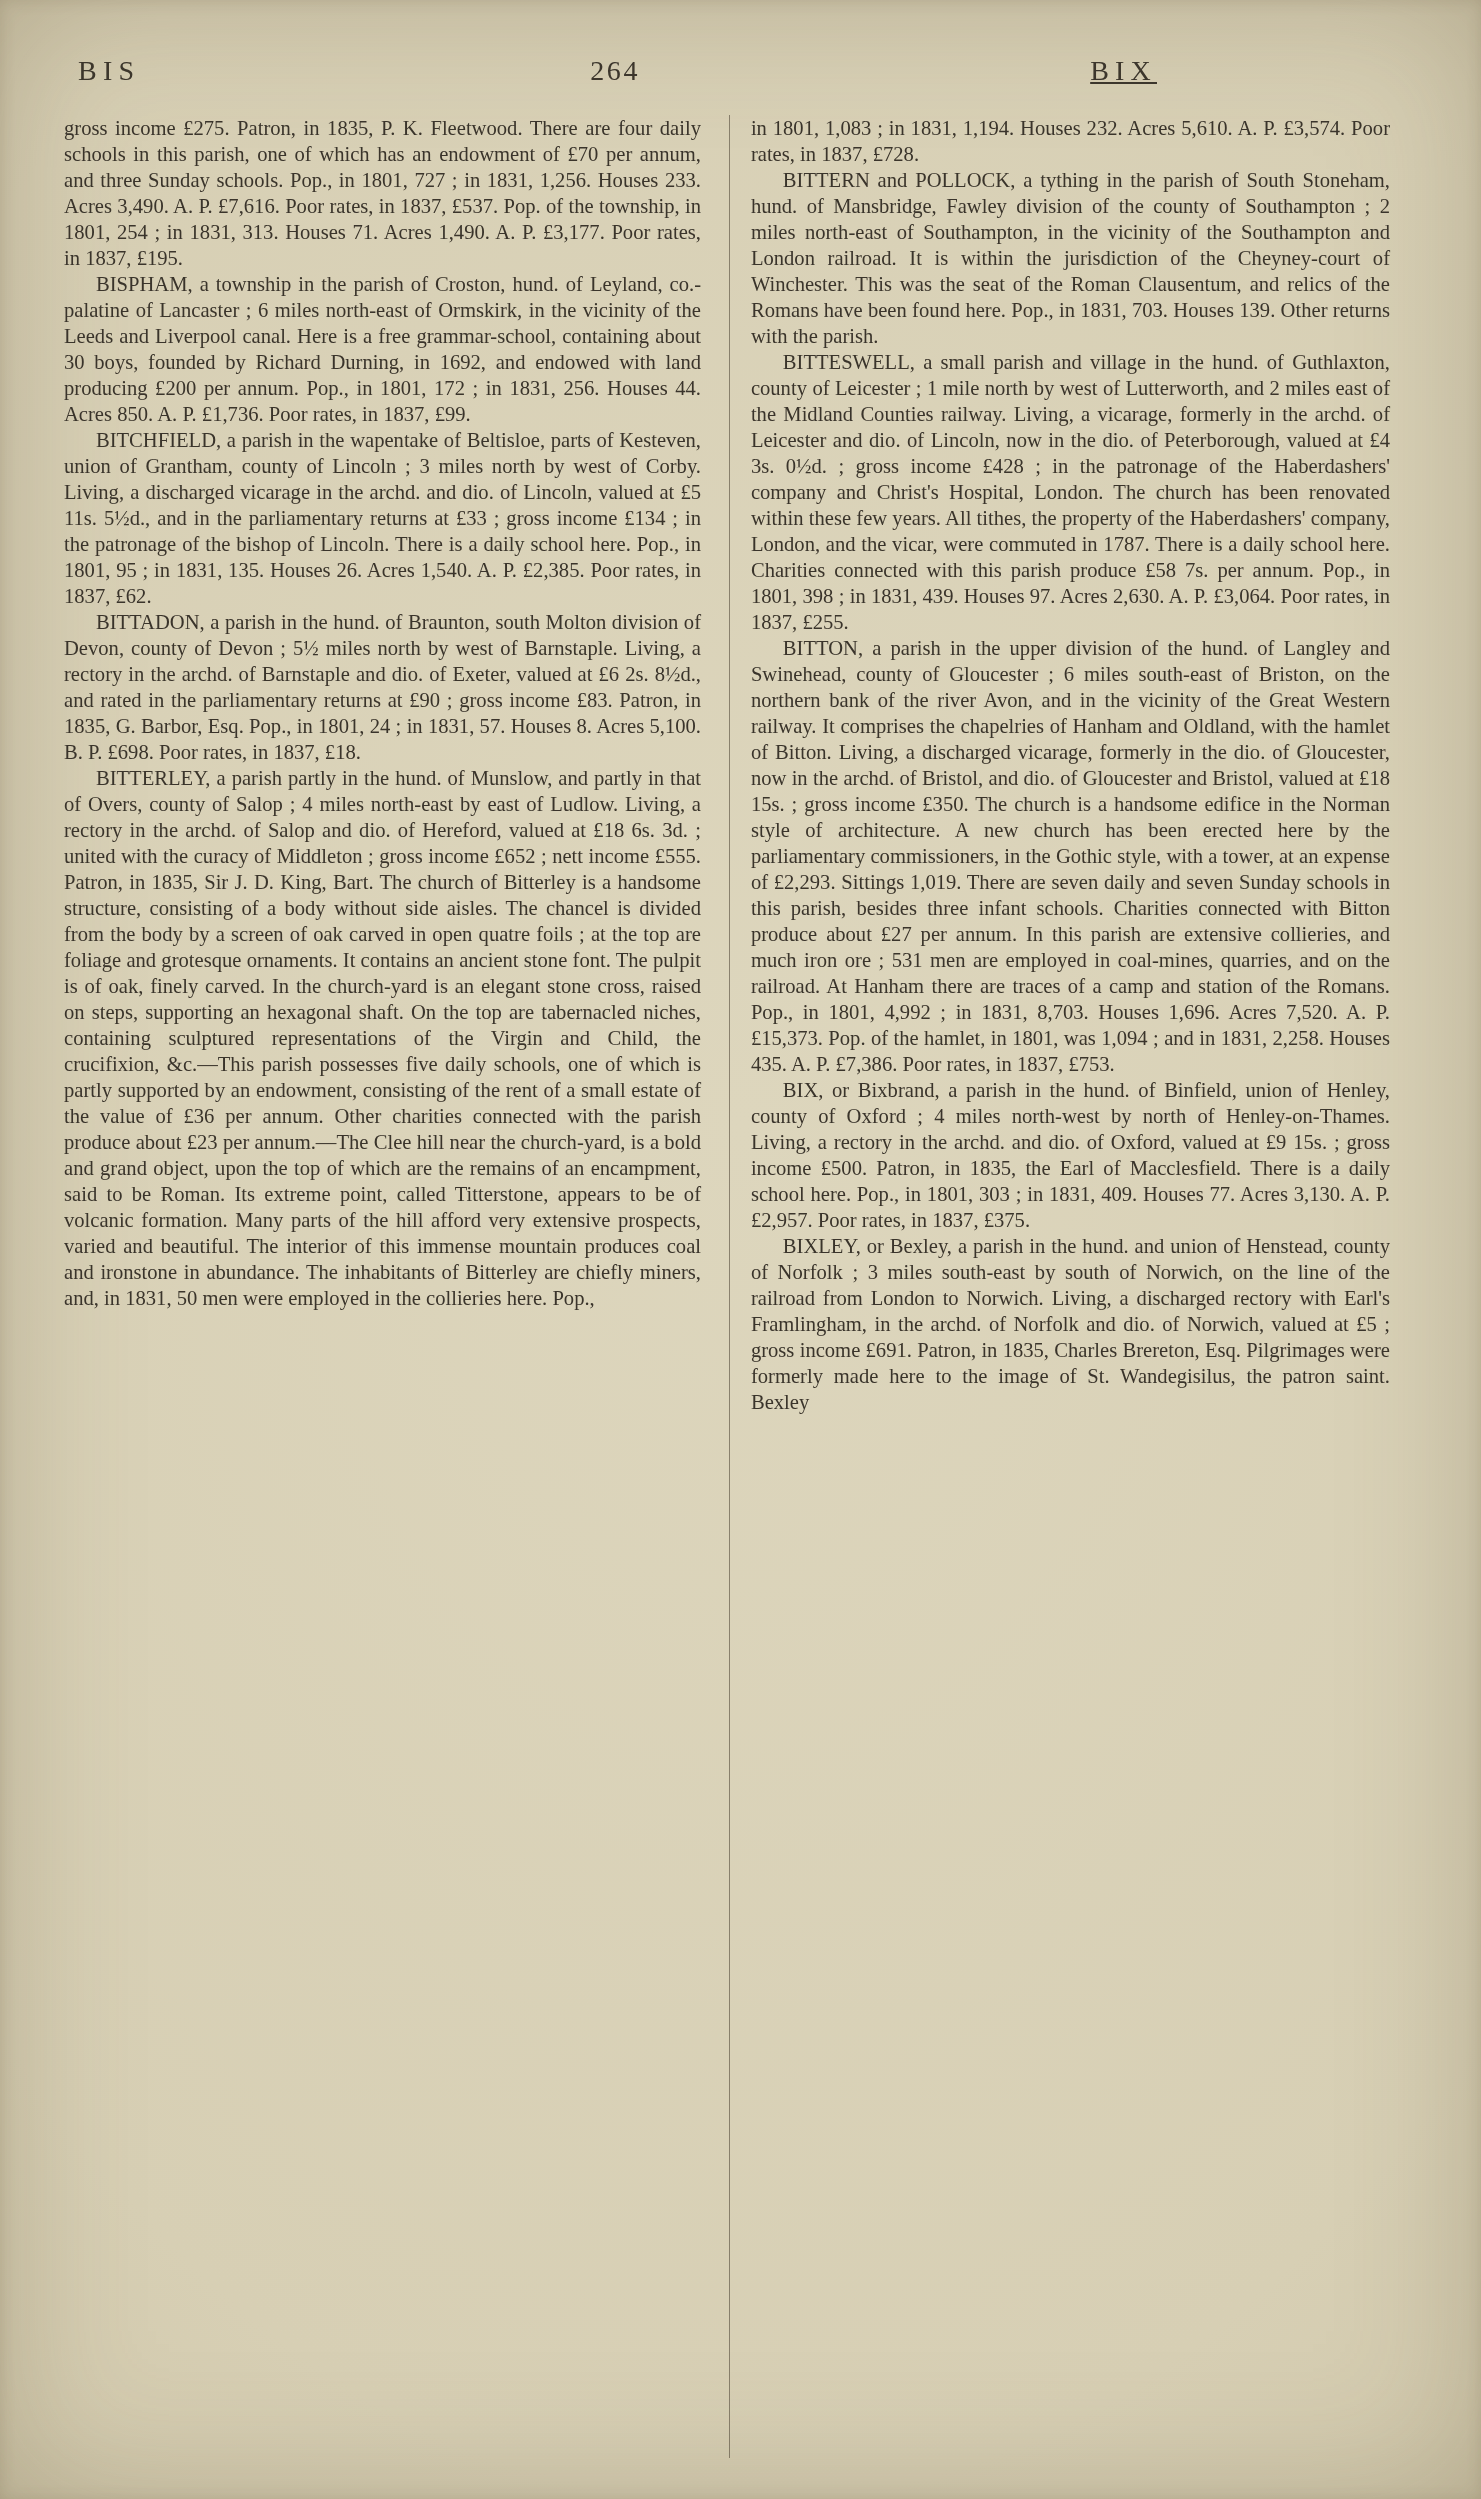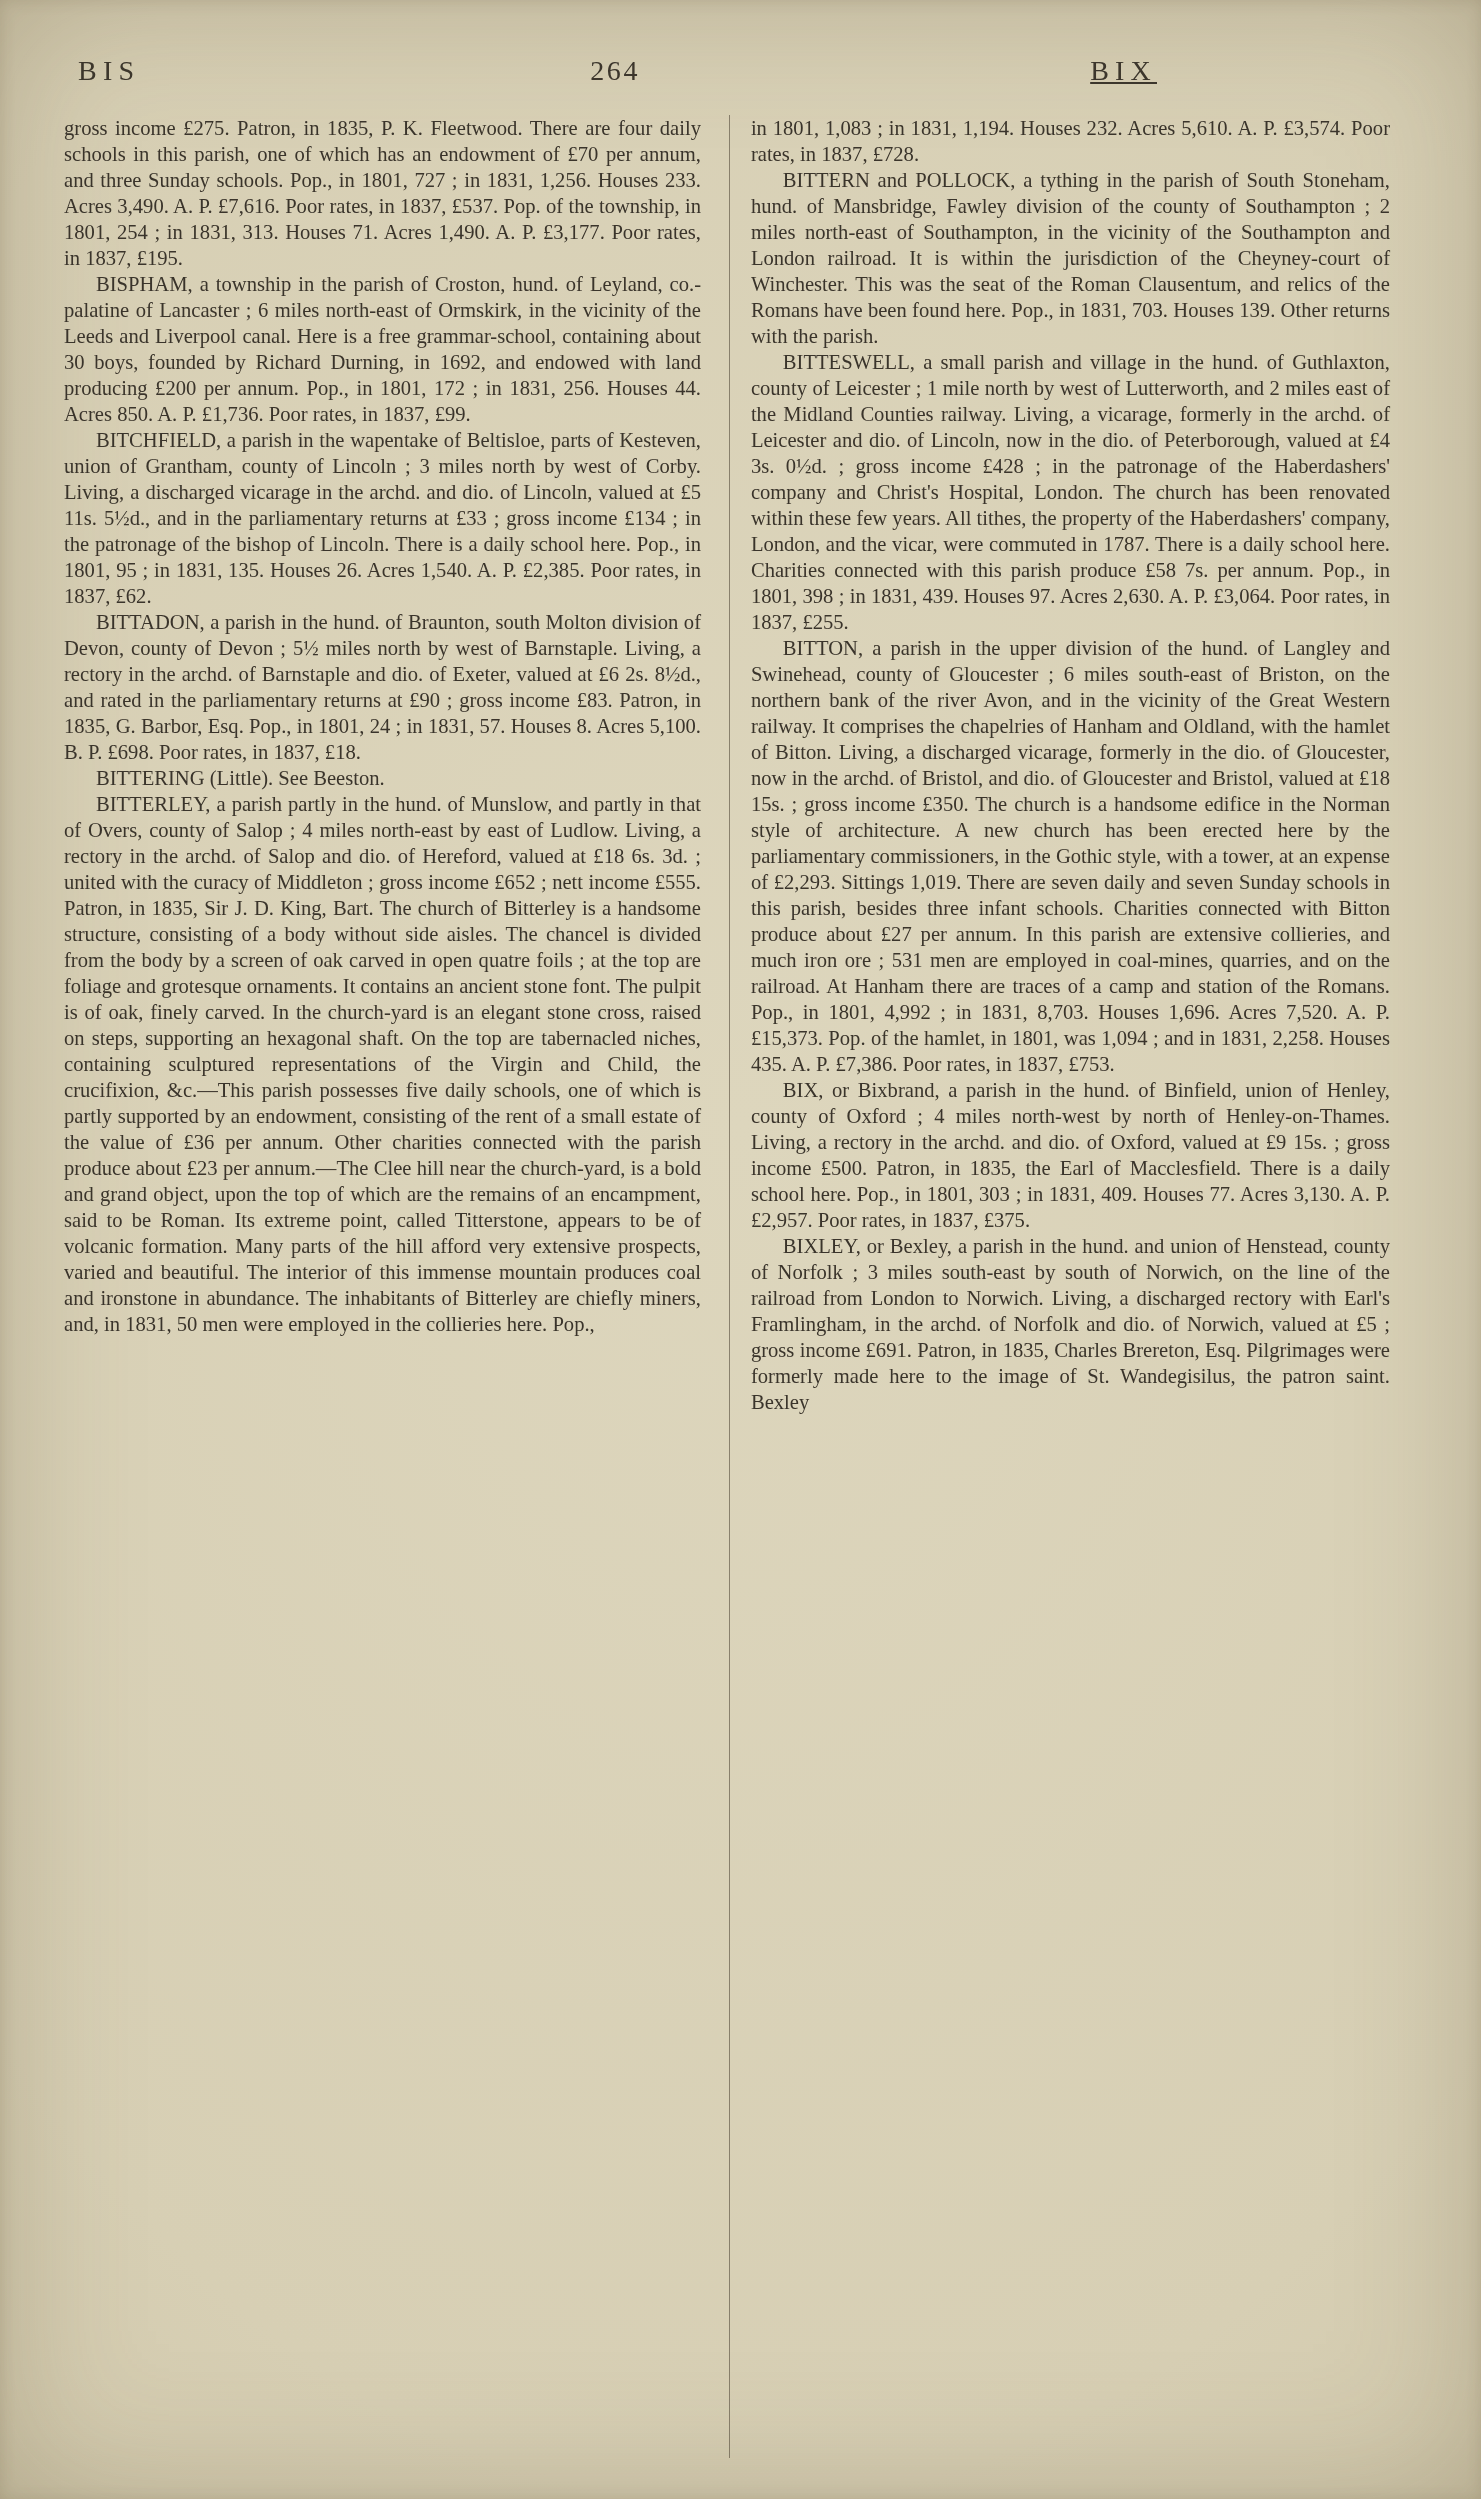--- a/index.html
+++ b/index.html
@@ -83,21 +83,20 @@
     <span class="hdr-center">264</span>
     <span class="hdr-right">BIX</span>
   </div>
 
   <div class="text-block">
     <div class="column left">
         <p class="para">gross income £275.  Patron, in 1835, P. K. Fleetwood.  There are four daily schools in this parish, one of which has an endowment of £70 per annum, and three Sunday schools.  Pop., in 1801, 727 ; in 1831, 1,256.  Houses 233.  Acres 3,490.  A. P. £7,616.  Poor rates, in 1837, £537.  Pop. of the township, in 1801, 254 ; in 1831, 313.  Houses 71.  Acres 1,490.  A. P. £3,177.  Poor rates, in 1837, £195.</p>
         <p class="para indent">BISPHAM, a township in the parish of Croston, hund. of Leyland, co.-palatine of Lancaster ; 6 miles north-east of Ormskirk, in the vicinity of the Leeds and Liverpool canal.  Here is a free grammar-school, containing about 30 boys, founded by Richard Durning, in 1692, and endowed with land producing £200 per annum.  Pop., in 1801, 172 ; in 1831, 256.  Houses 44.  Acres 850.  A. P. £1,736.  Poor rates, in 1837, £99.</p>
         <p class="para indent">BITCHFIELD, a parish in the wapentake of Beltisloe, parts of Kesteven, union of Grantham, county of Lincoln ; 3 miles north by west of Corby.  Living, a discharged vicarage in the archd. and dio. of Lincoln, valued at £5 11s. 5½d., and in the parliamentary returns at £33 ; gross income £134 ; in the patronage of the bishop of Lincoln.  There is a daily school here.  Pop., in 1801, 95 ; in 1831, 135.  Houses 26.  Acres 1,540.  A. P. £2,385.  Poor rates, in 1837, £62.</p>
         <p class="para indent">BITTADON, a parish in the hund. of Braunton, south Molton division of Devon, county of Devon ; 5½ miles north by west of Barnstaple.  Living, a rectory in the archd. of Barnstaple and dio. of Exeter, valued at £6 2s. 8½d., and rated in the parliamentary returns at £90 ; gross income £83.  Patron, in 1835, G. Barbor, Esq.  Pop., in 1801, 24 ; in 1831, 57.  Houses 8.  Acres 5,100.  B. P. £698.  Poor rates, in 1837, £18.</p>
-        <p class="para indent">BITTERING (Little).  See Beeston.</p>
         <p class="para indent">BITTERLEY, a parish partly in the hund. of Munslow, and partly in that of Overs, county of Salop ; 4 miles north-east by east of Ludlow.  Living, a rectory in the archd. of Salop and dio. of Hereford, valued at £18 6s. 3d. ; united with the curacy of Middleton ; gross income £652 ; nett income £555.  Patron, in 1835, Sir J. D. King, Bart.  The church of Bitterley is a handsome structure, consisting of a body without side aisles.  The chancel is divided from the body by a screen of oak carved in open quatre foils ; at the top are foliage and grotesque ornaments.  It contains an ancient stone font.  The pulpit is of oak, finely carved.  In the church-yard is an elegant stone cross, raised on steps, supporting an hexagonal shaft.  On the top are tabernacled niches, containing sculptured representations of the Virgin and Child, the crucifixion, &amp;c.—This parish possesses five daily schools, one of which is partly supported by an endowment, consisting of the rent of a small estate of the value of £36 per annum.  Other charities connected with the parish produce about £23 per annum.—The Clee hill near the church-yard, is a bold and grand object, upon the top of which are the remains of an encampment, said to be Roman.  Its extreme point, called Titterstone, appears to be of volcanic formation.  Many parts of the hill afford very extensive prospects, varied and beautiful.  The interior of this immense mountain produces coal and ironstone in abundance.  The inhabitants of Bitterley are chiefly miners, and, in 1831, 50 men were employed in the collieries here.  Pop.,</p>
       </div>
     <div class="col-divider"></div>
     <div class="column right">
         <p class="para">in 1801, 1,083 ; in 1831, 1,194.  Houses 232.  Acres 5,610.  A. P. £3,574.  Poor rates, in 1837, £728.</p>
         <p class="para indent">BITTERN and POLLOCK, a tything in the parish of South Stoneham, hund. of Mansbridge, Fawley division of the county of Southampton ; 2 miles north-east of Southampton, in the vicinity of the Southampton and London railroad.  It is within the jurisdiction of the Cheyney-court of Winchester.  This was the seat of the Roman Clausentum, and relics of the Romans have been found here.  Pop., in 1831, 703.  Houses 139.  Other returns with the parish.</p>
         <p class="para indent">BITTESWELL, a small parish and village in the hund. of Guthlaxton, county of Leicester ; 1 mile north by west of Lutterworth, and 2 miles east of the Midland Counties railway.  Living, a vicarage, formerly in the archd. of Leicester and dio. of Lincoln, now in the dio. of Peterborough, valued at £4 3s. 0½d. ; gross income £428 ; in the patronage of the Haberdashers' company and Christ's Hospital, London.  The church has been renovated within these few years.  All tithes, the property of the Haberdashers' company, London, and the vicar, were commuted in 1787.  There is a daily school here.  Charities connected with this parish produce £58 7s. per annum.  Pop., in 1801, 398 ; in 1831, 439.  Houses 97.  Acres 2,630.  A. P. £3,064.  Poor rates, in 1837, £255.</p>
         <p class="para indent">BITTON, a parish in the upper division of the hund. of Langley and Swinehead, county of Gloucester ; 6 miles south-east of Briston, on the northern bank of the river Avon, and in the vicinity of the Great Western railway.  It comprises the chapelries of Hanham and Oldland, with the hamlet of Bitton.  Living, a discharged vicarage, formerly in the dio. of Gloucester, now in the archd. of Bristol, and dio. of Gloucester and Bristol, valued at £18 15s. ; gross income £350.  The church is a handsome edifice in the Norman style of architecture.  A new church has been erected here by the parliamentary commissioners, in the Gothic style, with a tower, at an expense of £2,293.  Sittings 1,019.  There are seven daily and seven Sunday schools in this parish, besides three infant schools.  Charities connected with Bitton produce about £27 per annum.  In this parish are extensive collieries, and much iron ore ; 531 men are employed in coal-mines, quarries, and on the railroad.  At Hanham there are traces of a camp and station of the Romans.  Pop., in 1801, 4,992 ; in 1831, 8,703.  Houses 1,696.  Acres 7,520.  A. P. £15,373.  Pop. of the hamlet, in 1801, was 1,094 ; and in 1831, 2,258.  Houses 435.  A. P. £7,386.  Poor rates, in 1837, £753.</p>
         <p class="para indent">BIX, or Bixbrand, a parish in the hund. of Binfield, union of Henley, county of Oxford ; 4 miles north-west by north of Henley-on-Thames.  Living, a rectory in the archd. and dio. of Oxford, valued at £9 15s. ; gross income £500.  Patron, in 1835, the Earl of Macclesfield.  There is a daily school here.  Pop., in 1801, 303 ; in 1831, 409.  Houses 77.  Acres 3,130.  A. P. £2,957.  Poor rates, in 1837, £375.</p>
         <p class="para indent">BIXLEY, or Bexley, a parish in the hund. and union of Henstead, county of Norfolk ; 3 miles south-east by south of Norwich, on the line of the railroad from London to Norwich.  Living, a discharged rectory with Earl's Framlingham, in the archd. of Norfolk and dio. of Norwich, valued at £5 ; gross income £691.  Patron, in 1835, Charles Brereton, Esq.  Pilgrimages were formerly made here to the image of St. Wandegisilus, the patron saint.  Bexley</p>

